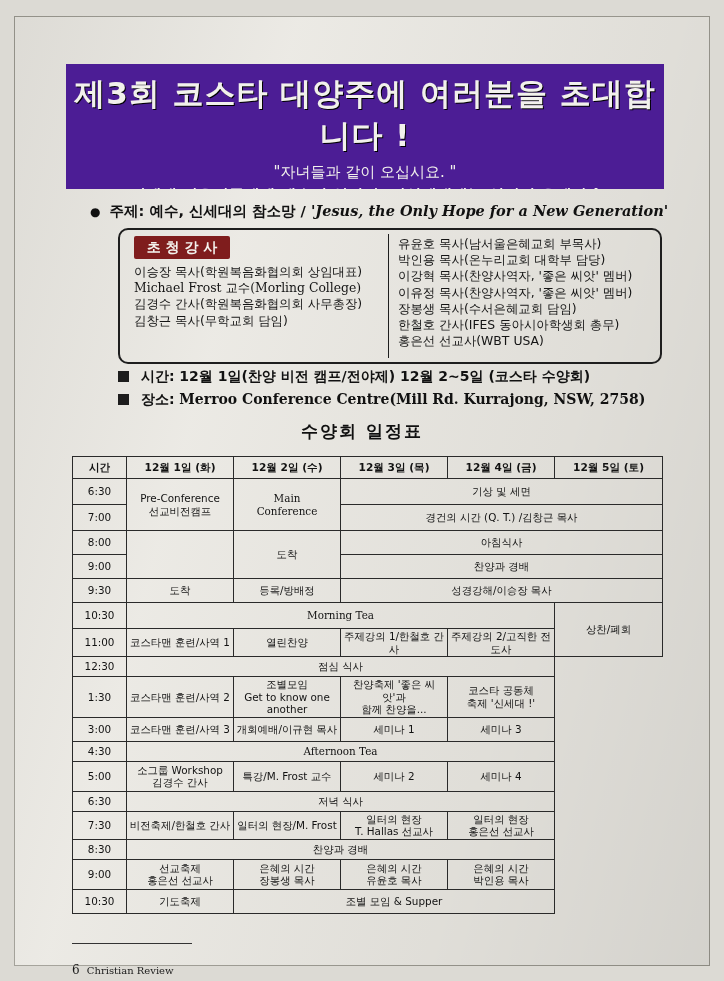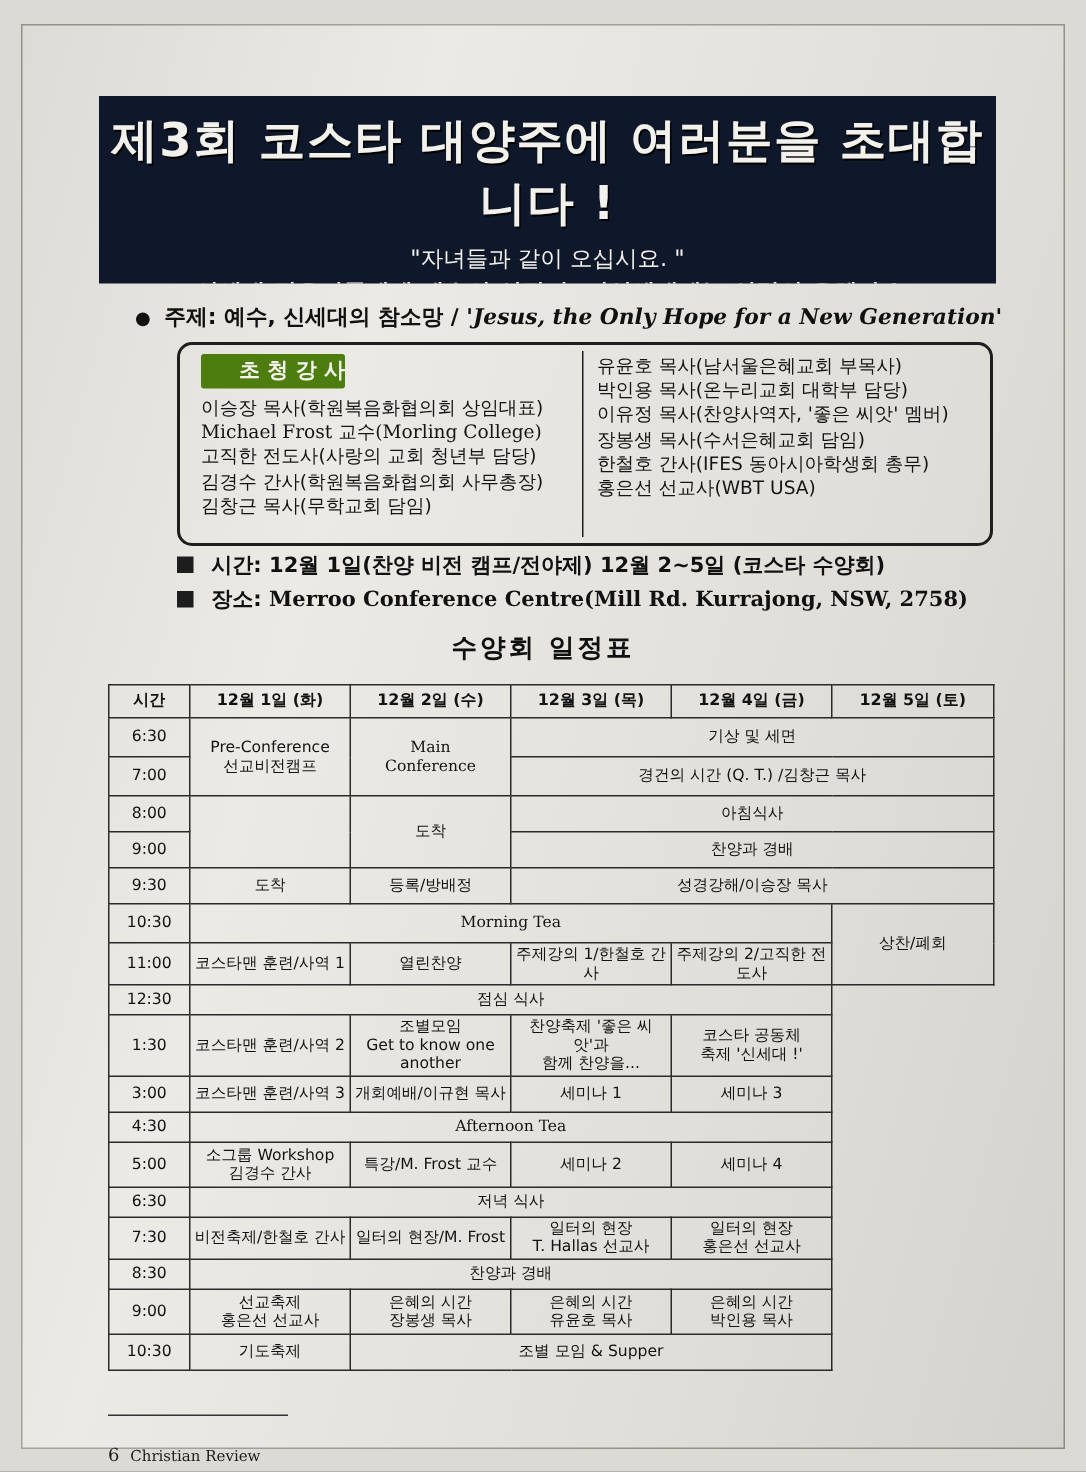--- a/index.html
+++ b/index.html
@@ -37,21 +37,21 @@
       linear-gradient(105deg, rgba(0,0,0,0.05) 0%, rgba(255,255,255,0.12) 30%, rgba(0,0,0,0.04) 70%, rgba(0,0,0,0.09) 100%);
     pointer-events: none;
   }
   
   .banner {
     position: absolute;
     left: 52px;
     top: 48px;
     width: 598px;
     height: 125px;
-    background: #0f172a;
+    background: #4c1d95;
     color: #f2f1ec;
     overflow: hidden;
   }
   .banner-title {
     text-align: center;
     font-family: "DejaVu Sans", sans-serif;
     font-weight: bold;
     font-size: 31px;
     letter-spacing: 1px;
     margin-top: 9px;
@@ -100,26 +100,26 @@
     border: 2px solid #1e1e1e;
     border-radius: 10px;
     background: transparent;
   }
   .spk-label {
     position: absolute;
     left: 14px;
     top: 6px;
     width: 96px;
     height: 23px;
-    background: #4d7c0f;
+    background: #7f1d1d;
     color: #f4f3ee;
     font-family: "DejaVu Sans", sans-serif;
     font-weight: bold;
     font-size: 14px;
-    text-align: right;
+    text-align: center;
     line-height: 23px;
     border-radius: 2px;
   }
   .spk-col {
     position: absolute;
     top: 34px;
     font-family: "DejaVu Sans", sans-serif;
     font-size: 12.4px;
     color: #141414;
     line-height: 16.2px;
@@ -242,27 +242,27 @@
       <span>주제: 예수, 신세대의 참소망 /</span>
       <span class="eng">'Jesus, the Only Hope for a New Generation'</span>
     </div>
 
     <div class="spk-box">
       <div class="spk-label">초 청 강 사</div>
       <div class="vdiv"></div>
       <div class="spk-col left">
         <div>이승장 목사(학원복음화협의회 상임대표)</div>
         <div class="eng">Michael Frost 교수(Morling College)</div>
-        <div>고직한 전도사(사랑의 교회 청년부 담당)</div>
         <div>김경수 간사(학원복음화협의회 사무총장)</div>
         <div>김창근 목사(무학교회 담임)</div>
       </div>
       <div class="spk-col right">
         <div>유윤호 목사(남서울은혜교회 부목사)</div>
         <div>박인용 목사(온누리교회 대학부 담당)</div>
+        <div>이강혁 목사(찬양사역자, '좋은 씨앗' 멤버)</div>
         <div>이유정 목사(찬양사역자, '좋은 씨앗' 멤버)</div>
         <div>장봉생 목사(수서은혜교회 담임)</div>
         <div>한철호 간사(IFES 동아시아학생회 총무)</div>
         <div>홍은선 선교사(WBT USA)</div>
       </div>
     </div>
 
     <div class="tp-line" id="time-line">
       <span class="sq"></span>
       <span>시간:</span>

